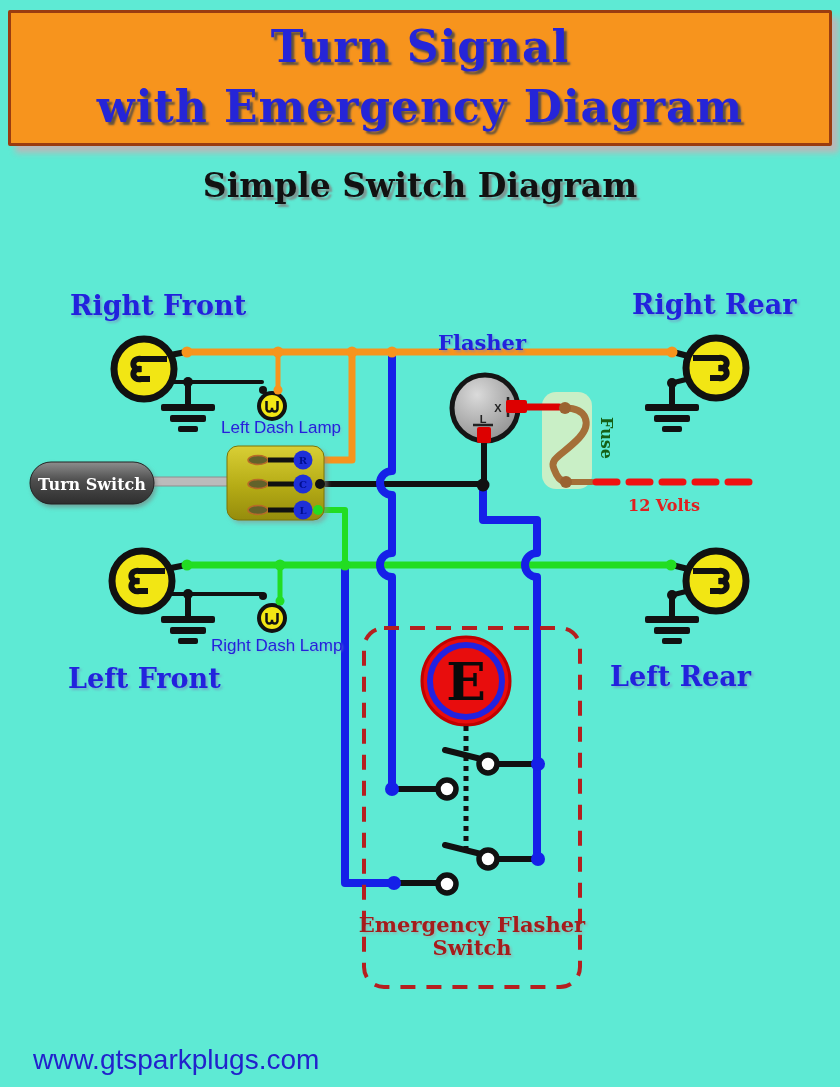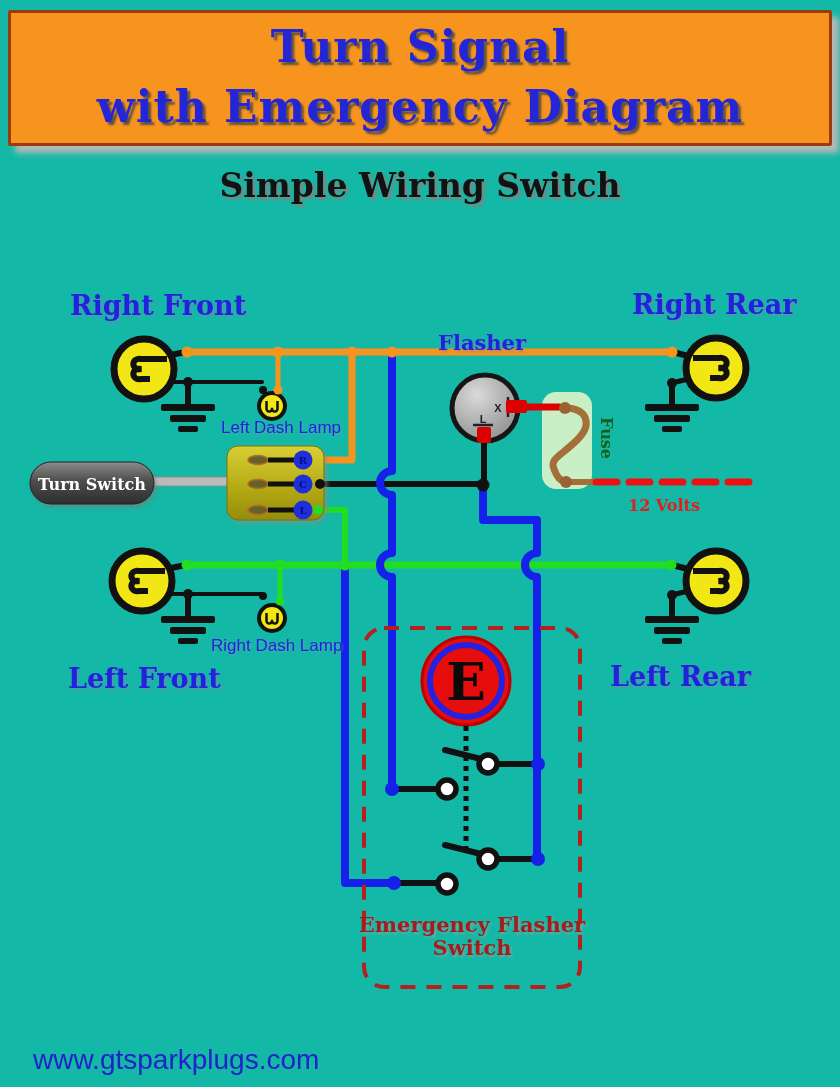--- a/index.html
+++ b/index.html
@@ -1,17 +1,17 @@
 <!DOCTYPE html>
 <html><head>
 <meta charset="utf-8">
 <title>Turn Signal with Emergency Flasher</title>
 <style>
   html,body{margin:0;padding:0;background:#ffffff;}
-  .stage{position:relative;width:840px;height:1087px;background:#14b8a6;overflow:hidden;
+  .stage{position:relative;width:840px;height:1087px;background:#5eead4;overflow:hidden;
          font-family:"DejaVu Serif","Liberation Serif",serif;}
   .banner{position:absolute;left:8px;top:10px;width:818px;height:130px;
           background:#F7941D;border:3px solid #9a3c10;border-radius:2px;
           box-shadow:7px 7px 6px #b9b9b9;text-align:center;}
   .banner .line{font-weight:bold;font-size:44px;line-height:60px;color:#2525D8;
           text-shadow:3px 3px 2px rgba(70,70,70,0.85);letter-spacing:1px;}
   .banner .line:first-child{margin-top:4px;}
   .subtitle{position:absolute;left:0;top:166px;width:840px;text-align:center;
           font-weight:bold;font-size:33px;color:#121212;
           text-shadow:3px 3px 2px rgba(130,130,130,0.8);}
@@ -35,21 +35,21 @@
 </style>
 </head>
 <body>
 
 <div class="stage">
 
   <div class="banner">
     <div class="line">Turn Signal</div>
     <div class="line">with Emergency Diagram</div>
   </div>
-  <div class="subtitle">Simple Wiring Switch</div>
+  <div class="subtitle">Simple Switch Diagram</div>
 
   <svg width="840" height="1087" viewBox="0 0 840 1087">
     <defs>
       <radialGradient id="canGrad" cx="38%" cy="30%" r="80%">
         <stop offset="0%" stop-color="#dadada"></stop>
           <stop offset="60%" stop-color="#ababab"></stop>
         <stop offset="100%" stop-color="#8e8e8e"></stop>
       </radialGradient>
       <linearGradient id="pillGrad" x1="0" y1="0" x2="0" y2="1">
         <stop offset="0%" stop-color="#8d8d8d"></stop>

